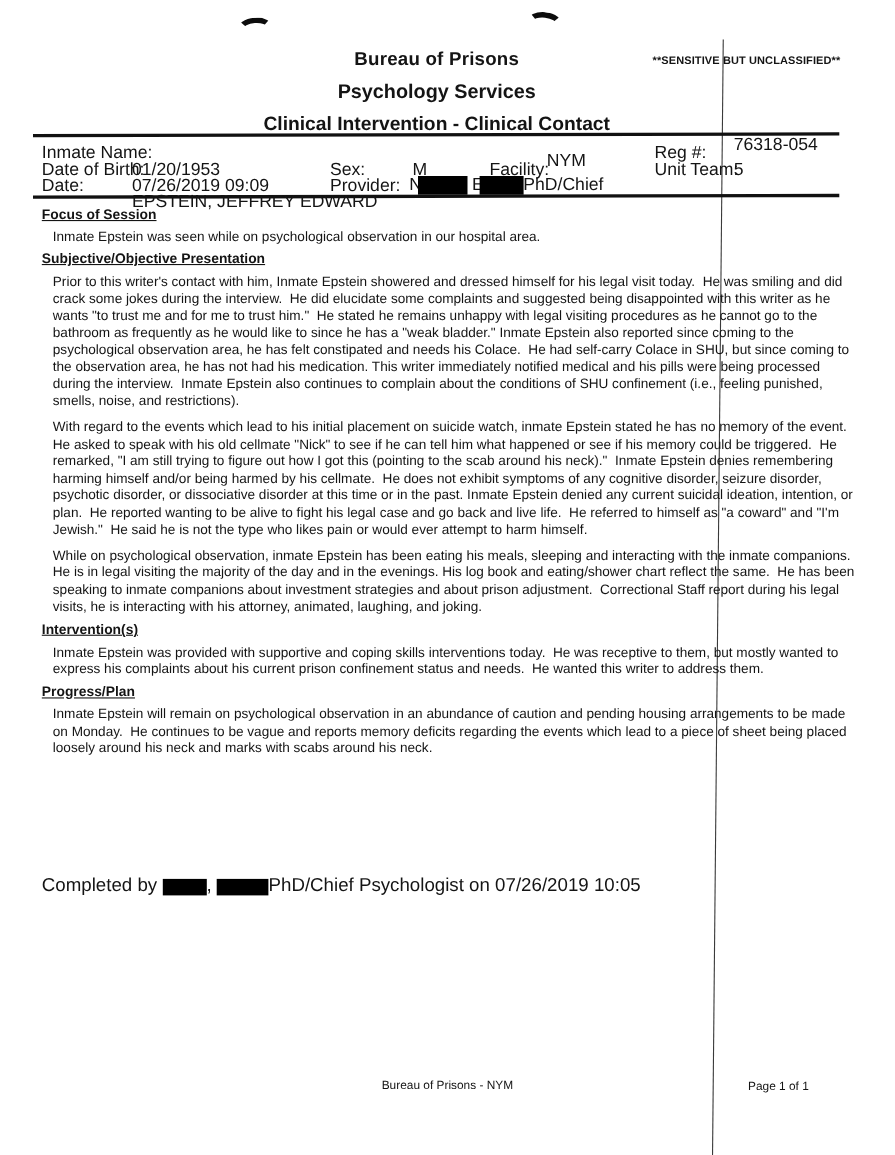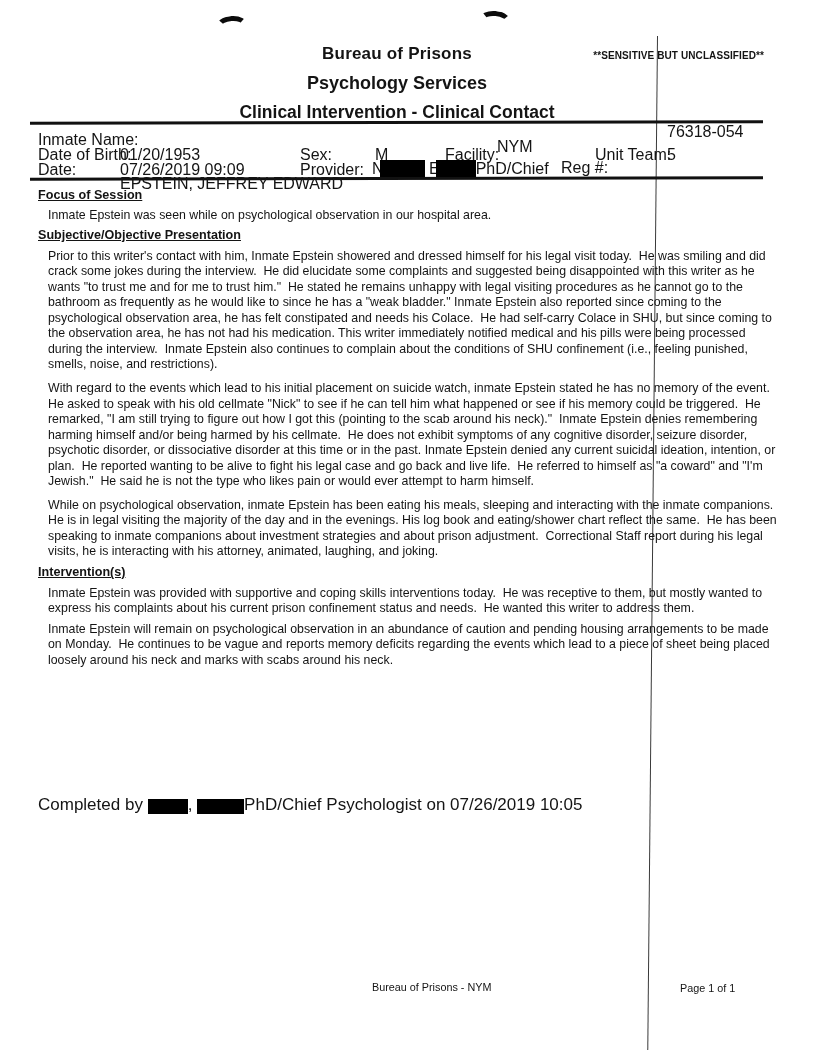--- a/index.html
+++ b/index.html
@@ -93,21 +93,21 @@
   .sig-line {
     position: absolute;
     left: 38px; top: 795px;
     font-size: 17px;
   }
   .sig-line .redact { height: 15px; }
   
   .footer { position: absolute; font-size: 10.8px; white-space: nowrap; }
   .footer .redact { height: 13px; }
   .footer-left { left: 38px; top: 981px; }
-  .footer-center { left: 372px; top: 981px; }
+  .footer-center { left: 347px; top: 981px; }
   .footer-right { left: 680px; top: 982px; }
 </style>
 </head>
 <body>
 
 <div class="page">
 
   <div class="scan-line"></div>
   <div class="arc arc-1"></div>
   <div class="arc arc-2"></div>
@@ -118,21 +118,21 @@
     <div class="t1">Bureau of Prisons</div>
     <div class="t2">Psychology Services</div>
     <div class="t3">Clinical Intervention - Clinical Contact</div>
   </div>
 
   <div class="rule rule-top"></div>
   <div class="rule rule-bottom"></div>
 
   <div class="info" style="left:38px; top:131px;">Inmate Name:</div>
   <div class="info" style="left:120px; top:131px;margin-top:44px;">EPSTEIN, JEFFREY EDWARD</div>
-  <div class="info" style="left:561px; top:131px;margin-top:28px;">Reg #:</div>
+  <div class="info" style="left:595px; top:131px;">Reg #:</div>
   <div class="info" style="left:667px; top:123px;">76318-054</div>
 
   <div class="info" style="left:38px; top:146px;">Date of Birth:</div>
   <div class="info" style="left:120px; top:146px;">01/20/1953</div>
   <div class="info" style="left:300px; top:146px;">Sex:</div>
   <div class="info" style="left:375px; top:146px;">M</div>
   <div class="info" style="left:445px; top:146px;">Facility:</div>
   <div class="info" style="left:497px; top:138px;">NYM</div>
   <div class="info" style="left:595px; top:146px;">Unit Team:</div>
   <div class="info" style="left:667px; top:146px;">5</div>
@@ -147,20 +147,21 @@
     <div class="para">Inmate Epstein was seen while on psychological observation in our hospital area.</div>
 
     <div class="sec-heading gap-sm">Subjective/Objective Presentation</div>
     <div class="para gap-sm">Prior to this writer's contact with him, Inmate Epstein showered and dressed himself for his legal visit today.  He was smiling and did crack some jokes during the interview.  He did elucidate some complaints and suggested being disappointed with this writer as he wants "to trust me and for me to trust him."  He stated he remains unhappy with legal visiting procedures as he cannot go to the bathroom as frequently as he would like to since he has a "weak bladder." Inmate Epstein also reported since coming to the psychological observation area, he has felt constipated and needs his Colace.  He had self-carry Colace in SHU, but since coming to the observation area, he has not had his medication. This writer immediately notified medical and his pills were being processed during the interview.  Inmate Epstein also continues to complain about the conditions of SHU confinement (i.e., feeling punished, smells, noise, and restrictions).</div>
     <div class="para gap-para">With regard to the events which lead to his initial placement on suicide watch, inmate Epstein stated he has no memory of the event.  He asked to speak with his old cellmate "Nick" to see if he can tell him what happened or see if his memory could be triggered.  He remarked, "I am still trying to figure out how I got this (pointing to the scab around his neck)."  Inmate Epstein denies remembering harming himself and/or being harmed by his cellmate.  He does not exhibit symptoms of any cognitive disorder, seizure disorder, psychotic disorder, or dissociative disorder at this time or in the past. Inmate Epstein denied any current suicidal ideation, intention, or plan.  He reported wanting to be alive to fight his legal case and go back and live life.  He referred to himself as "a coward" and "I'm Jewish."  He said he is not the type who likes pain or would ever attempt to harm himself.</div>
     <div class="para gap-para">While on psychological observation, inmate Epstein has been eating his meals, sleeping and interacting with the inmate companions.  He is in legal visiting the majority of the day and in the evenings. His log book and eating/shower chart reflect the same.  He has been speaking to inmate companions about investment strategies and about prison adjustment.  Correctional Staff report during his legal visits, he is interacting with his attorney, animated, laughing, and joking.</div>
 
     <div class="sec-heading gap-sm">Intervention(s)</div>
     <div class="para gap-sm">Inmate Epstein was provided with supportive and coping skills interventions today.  He was receptive to them, but mostly wanted to express his complaints about his current prison confinement status and needs.  He wanted this writer to address them.</div>
 
+    <div class="sec-heading gap-sm">Progress/Plan</div>
     <div class="para gap-sm">Inmate Epstein will remain on psychological observation in an abundance of caution and pending housing arrangements to be made on Monday.  He continues to be vague and reports memory deficits regarding the events which lead to a piece of sheet being placed loosely around his neck and marks with scabs around his neck.</div>
   </div>
 
   <div class="sig-line"><span>Completed by</span>&nbsp;<span class="redact" style="width:40px;"></span><span>,</span> <span class="redact" style="width:47px;"></span><span>PhD/Chief Psychologist on 07/26/2019 10:05</span></div>
 
   <div class="footer footer-center">Bureau of Prisons - NYM</div>
   <div class="footer footer-right">Page 1 of 1</div>
 
 </div>
 

